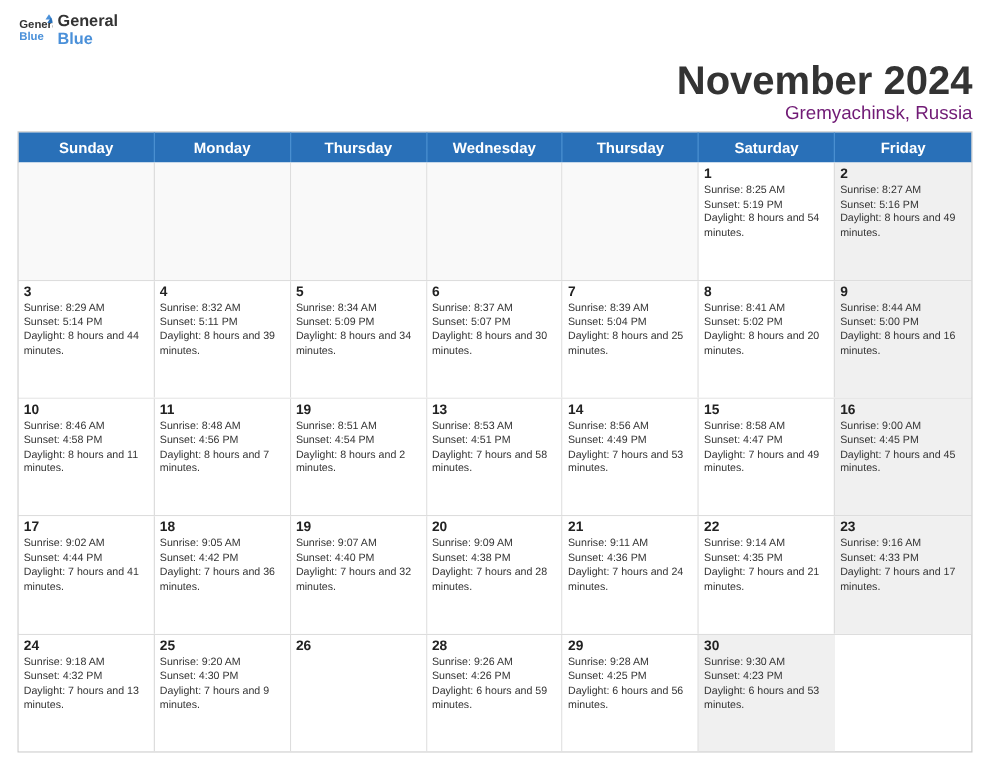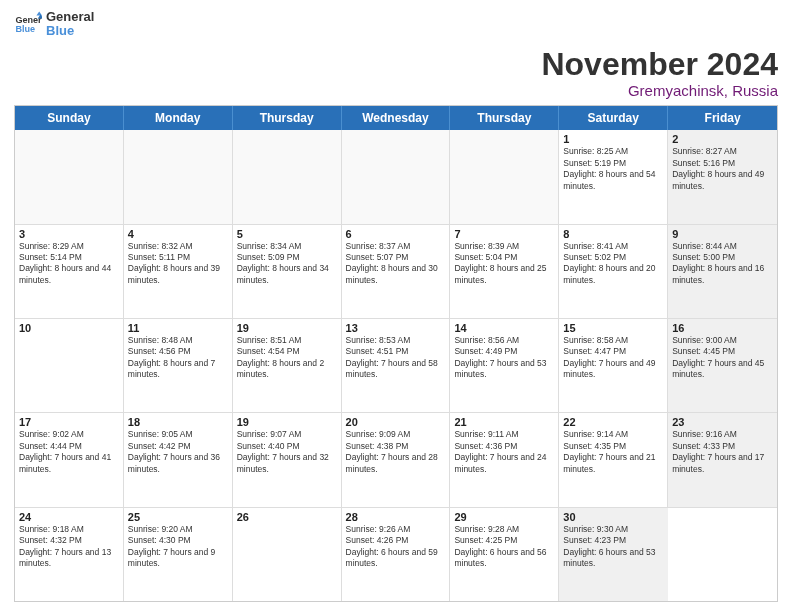--- a/index.html
+++ b/index.html
@@ -178,20 +178,21 @@
             <div class="cell-text">Sunrise: 8:41 AM<br>Sunset: 5:02 PM<br>Daylight: 8 hours and 20 minutes.</div>
           </div>
           <div class="cal-cell shaded">
             <span class="day-num">9</span>
             <div class="cell-text">Sunrise: 8:44 AM<br>Sunset: 5:00 PM<br>Daylight: 8 hours and 16 minutes.</div>
           </div>
         </div>
         <div class="cal-row">
           <div class="cal-cell">
             <span class="day-num">10</span>
+            <div class="cell-text">Sunrise: 8:46 AM<br>Sunset: 4:58 PM<br>Daylight: 8 hours and 11 minutes.</div>
           </div>
           <div class="cal-cell">
             <span class="day-num">11</span>
             <div class="cell-text">Sunrise: 8:48 AM<br>Sunset: 4:56 PM<br>Daylight: 8 hours and 7 minutes.</div>
           </div>
           <div class="cal-cell">
             <span class="day-num">19</span>
             <div class="cell-text">Sunrise: 8:51 AM<br>Sunset: 4:54 PM<br>Daylight: 8 hours and 2 minutes.</div>
           </div>
           <div class="cal-cell">

